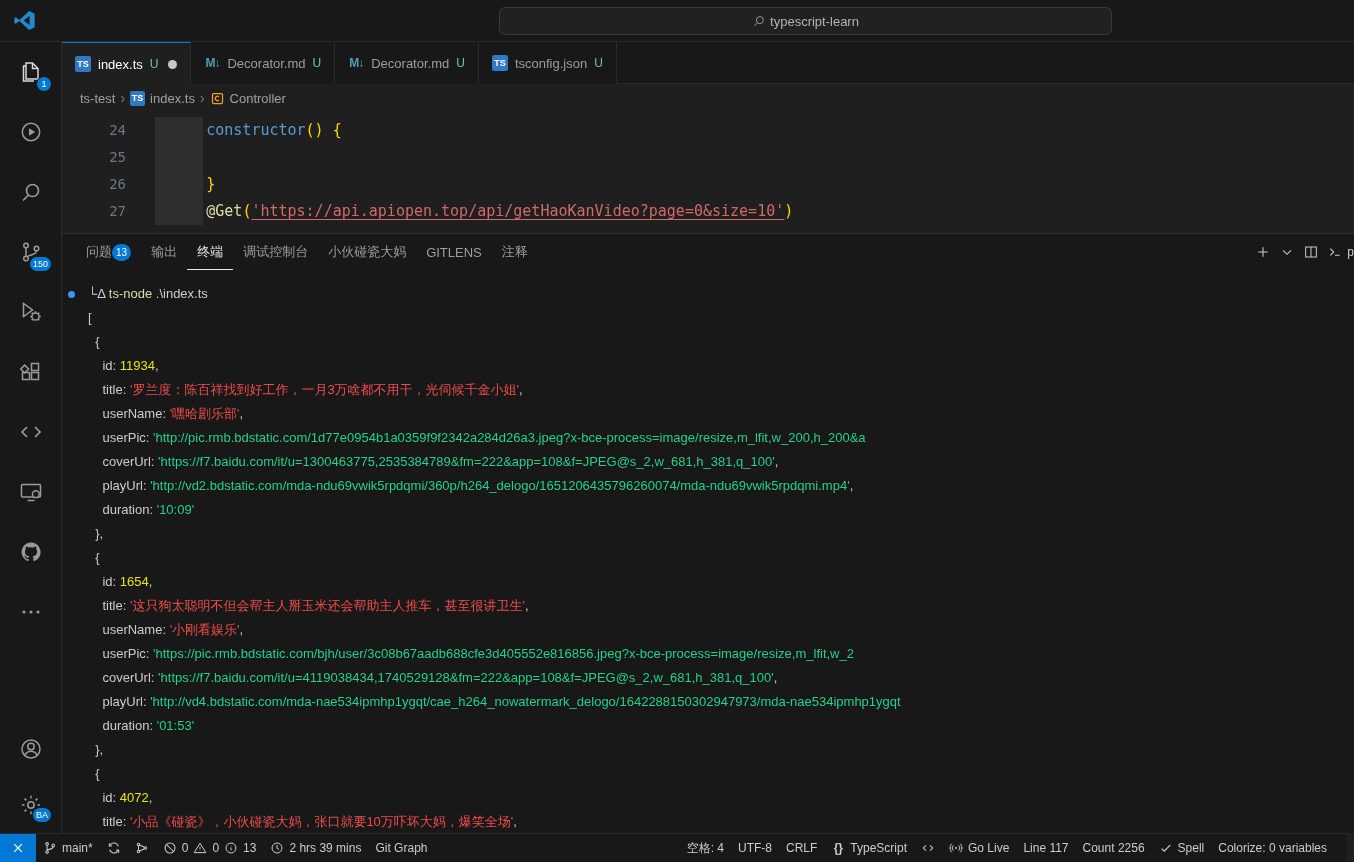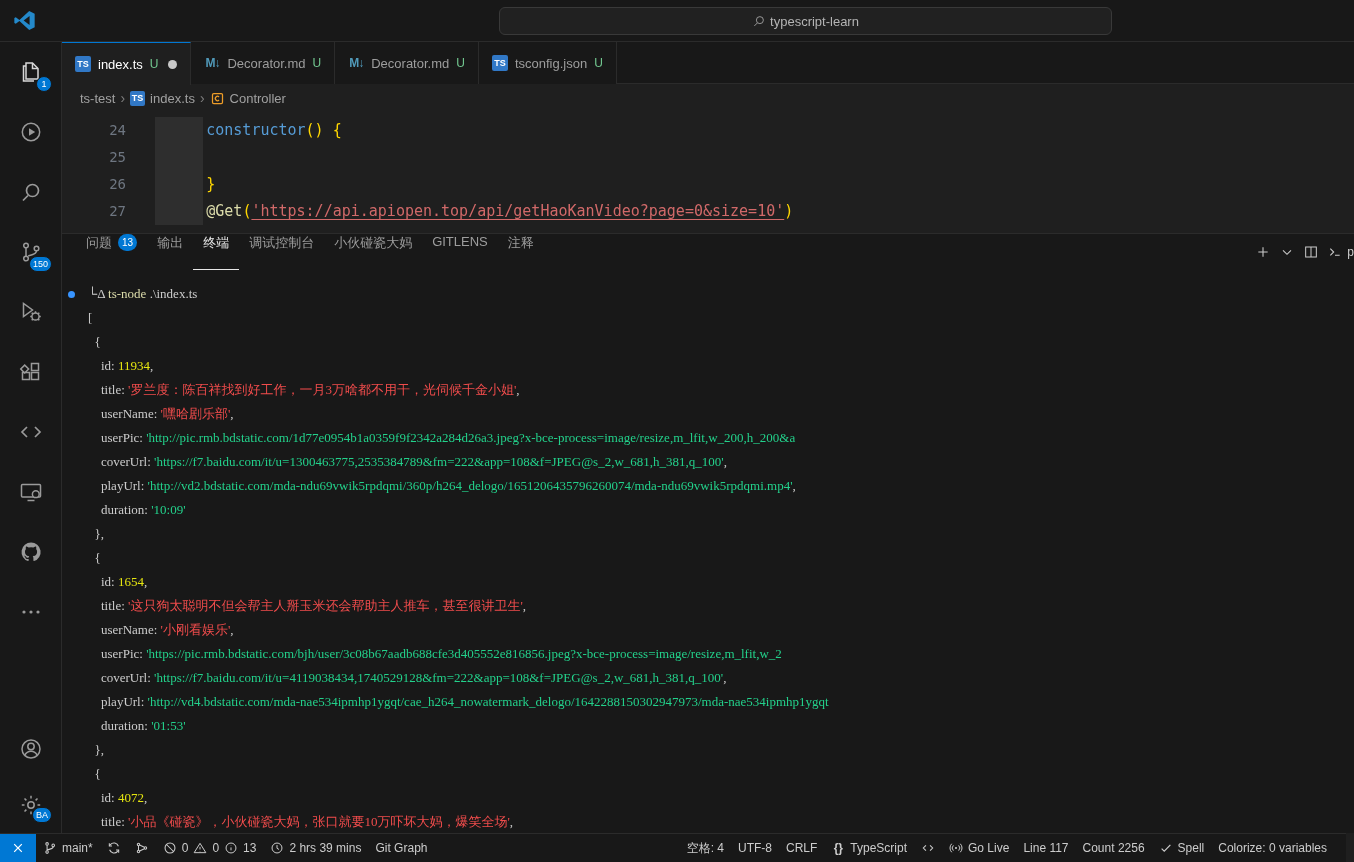--- a/index.html
+++ b/index.html
@@ -58,31 +58,31 @@
 .ed-num{width:64px;flex:none;text-align:right;color:var(--line-number,#6e7681);font-size:14px}
 .ed-code{padding-left:8px;white-space:pre}
 .s-kw{color:var(--code-keyword,#569cd6)} .s-fn{color:var(--code-function,#dcdcaa)}
 .s-br{color:var(--code-bracket,#ffd700)} .s-pl{color:#cccccc}
 .s-strlink{color:var(--code-string,#d16969);text-decoration:underline;text-underline-offset:3px}
 
 
 .panel{position:absolute;left:0;right:0;top:191px;bottom:0;background:var(--panel-bg,#181818);
   border-top:1px solid var(--border,#2b2b2b)}
 .panel-tabs{height:36px;display:flex;align-items:center;padding-left:14px}
-.panel-tab{height:36px;display:flex;gap:6px;padding:0 10px;font-size:13px;color:#9d9d9d}
+.panel-tab{height:36px;display:flex;align-items:center;gap:0;padding:0 10px;font-size:13px;color:#9d9d9d}
 .panel-tab.active{color:#e7e7e7;box-shadow:inset 0 -1px 0 #e7e7e7}
 .p-badge{background:var(--badge-bg,#0078d4);color:#fff;font-size:10px;min-width:17px;height:17px;
   border-radius:9px;display:flex;align-items:center;justify-content:center;padding:0 4px}
 .panel-actions{position:absolute;right:0;top:0;height:36px;display:flex;align-items:center;gap:8px;
   padding:0 0 0 4px;color:#cccccc;overflow:hidden;max-width:104px}
 .panel-action{display:flex;align-items:center;gap:4px;flex:none}
 .panel-action .icon{width:16px;height:16px}
 .pa-label{font-size:12px}
 .terminal{position:absolute;left:0;right:0;top:36px;bottom:0;overflow:hidden;padding:12px 0 0 26px;
-  font-family:Liberation Serif, serif;font-size:13px}
+  font-family:Liberation Sans, sans-serif;font-size:13px}
 .t-line{height:24px;line-height:24px;white-space:pre;position:relative}
 .cmd-dot{position:absolute;left:-20px;top:9px;width:7px;height:7px;border-radius:50%;
   background:var(--decoration-dot,#3794ff)}
 .s-p{color:var(--term-fg,#cccccc)} .s-n{color:var(--term-yellow,#e5e510)}
 .s-r{color:var(--term-red,#f14c4c)} .s-g{color:var(--term-green,#23d18b)}
 .s-c{color:var(--term-command,#dcdcaa)}
 
 
 .statusbar{position:absolute;left:0;right:8px;bottom:0;height:29px;background:var(--title-bg,#181818);
   border-top:1px solid var(--border,#2b2b2b);display:flex;align-items:stretch;font-size:12px;

